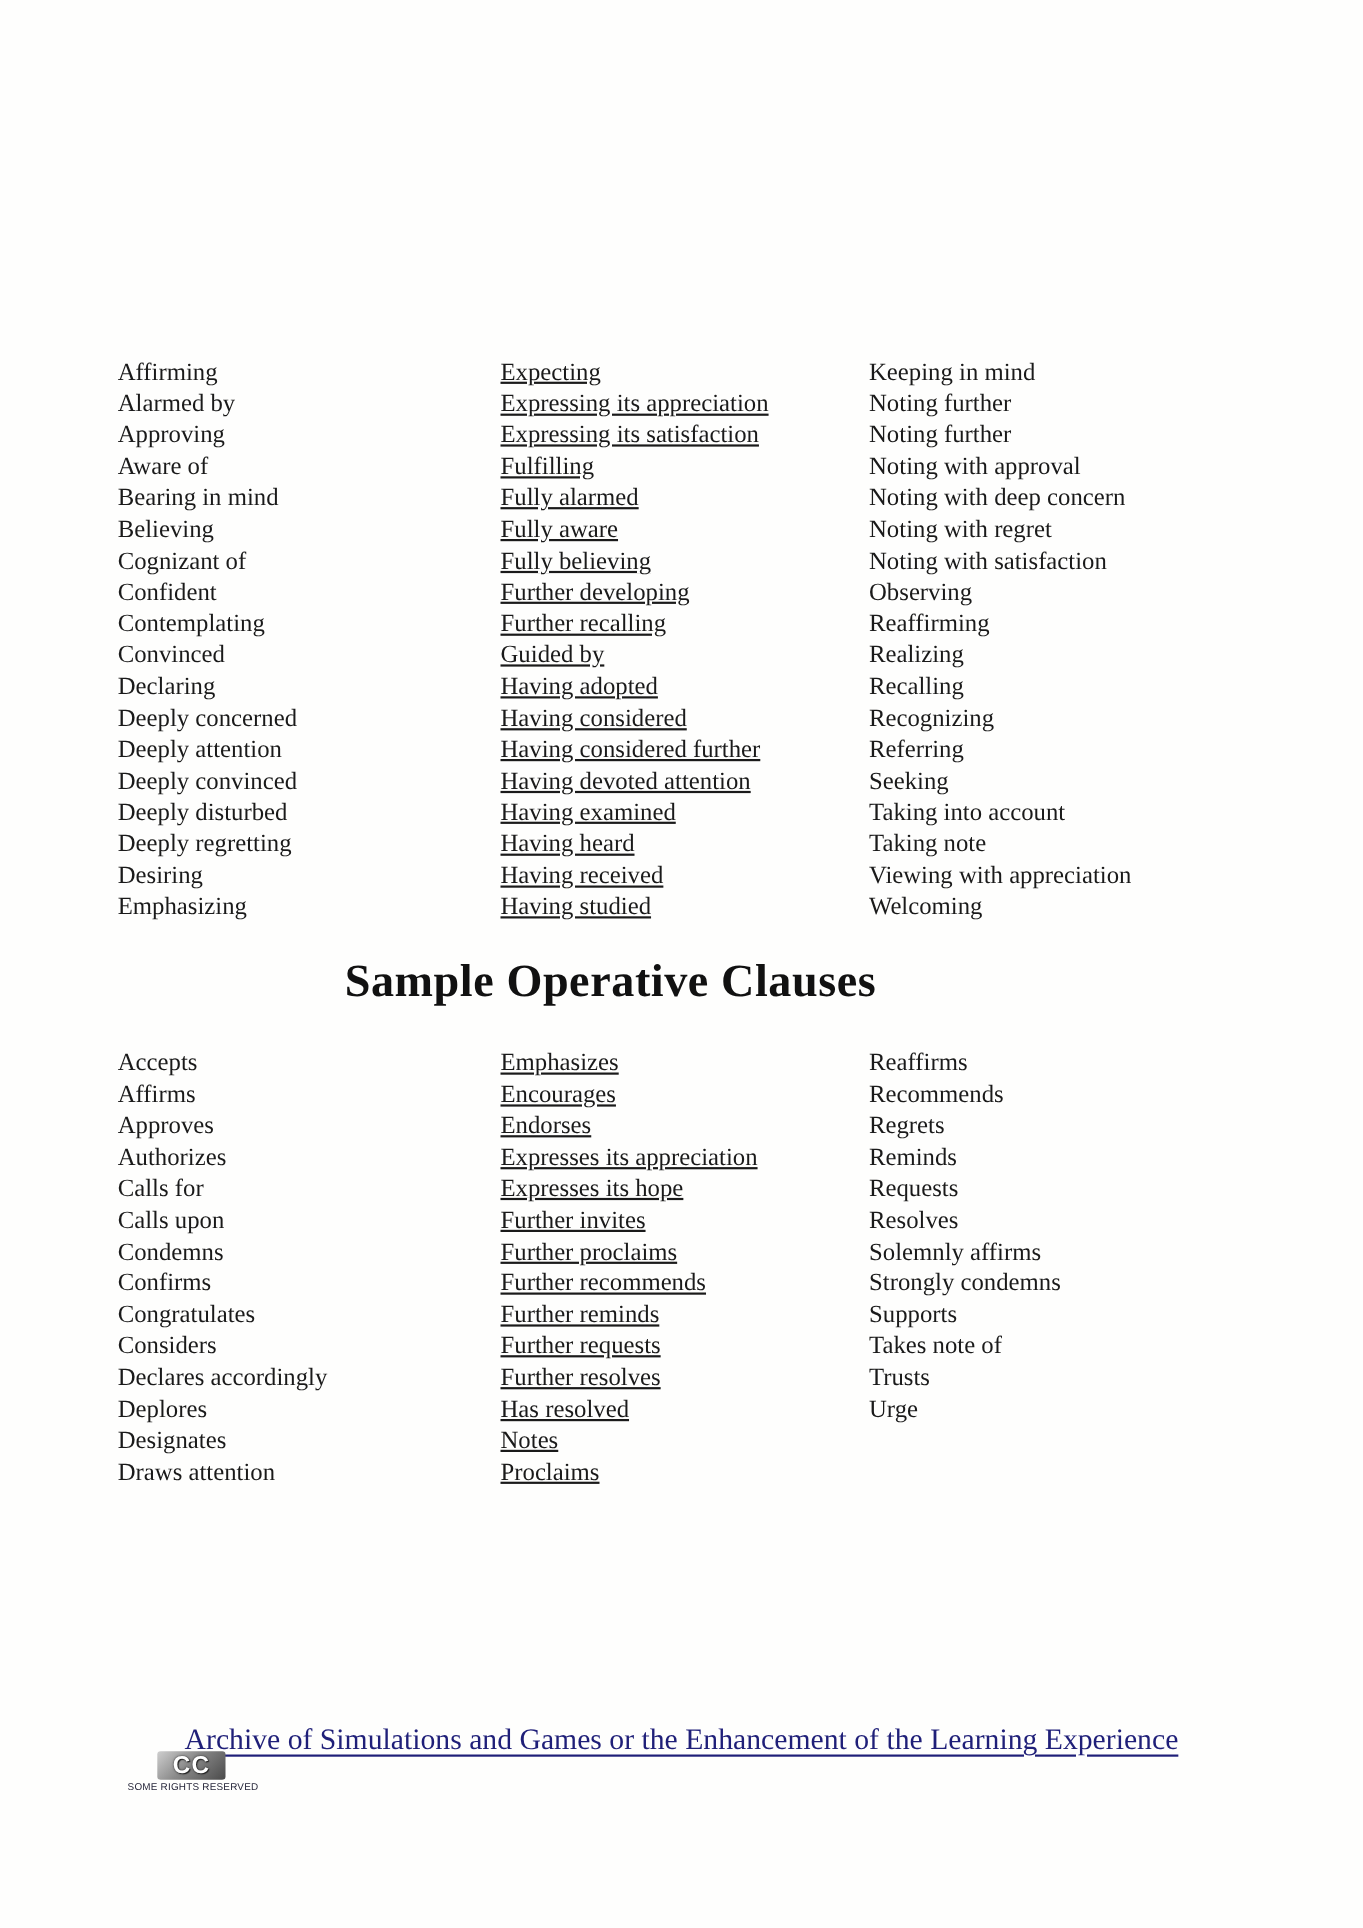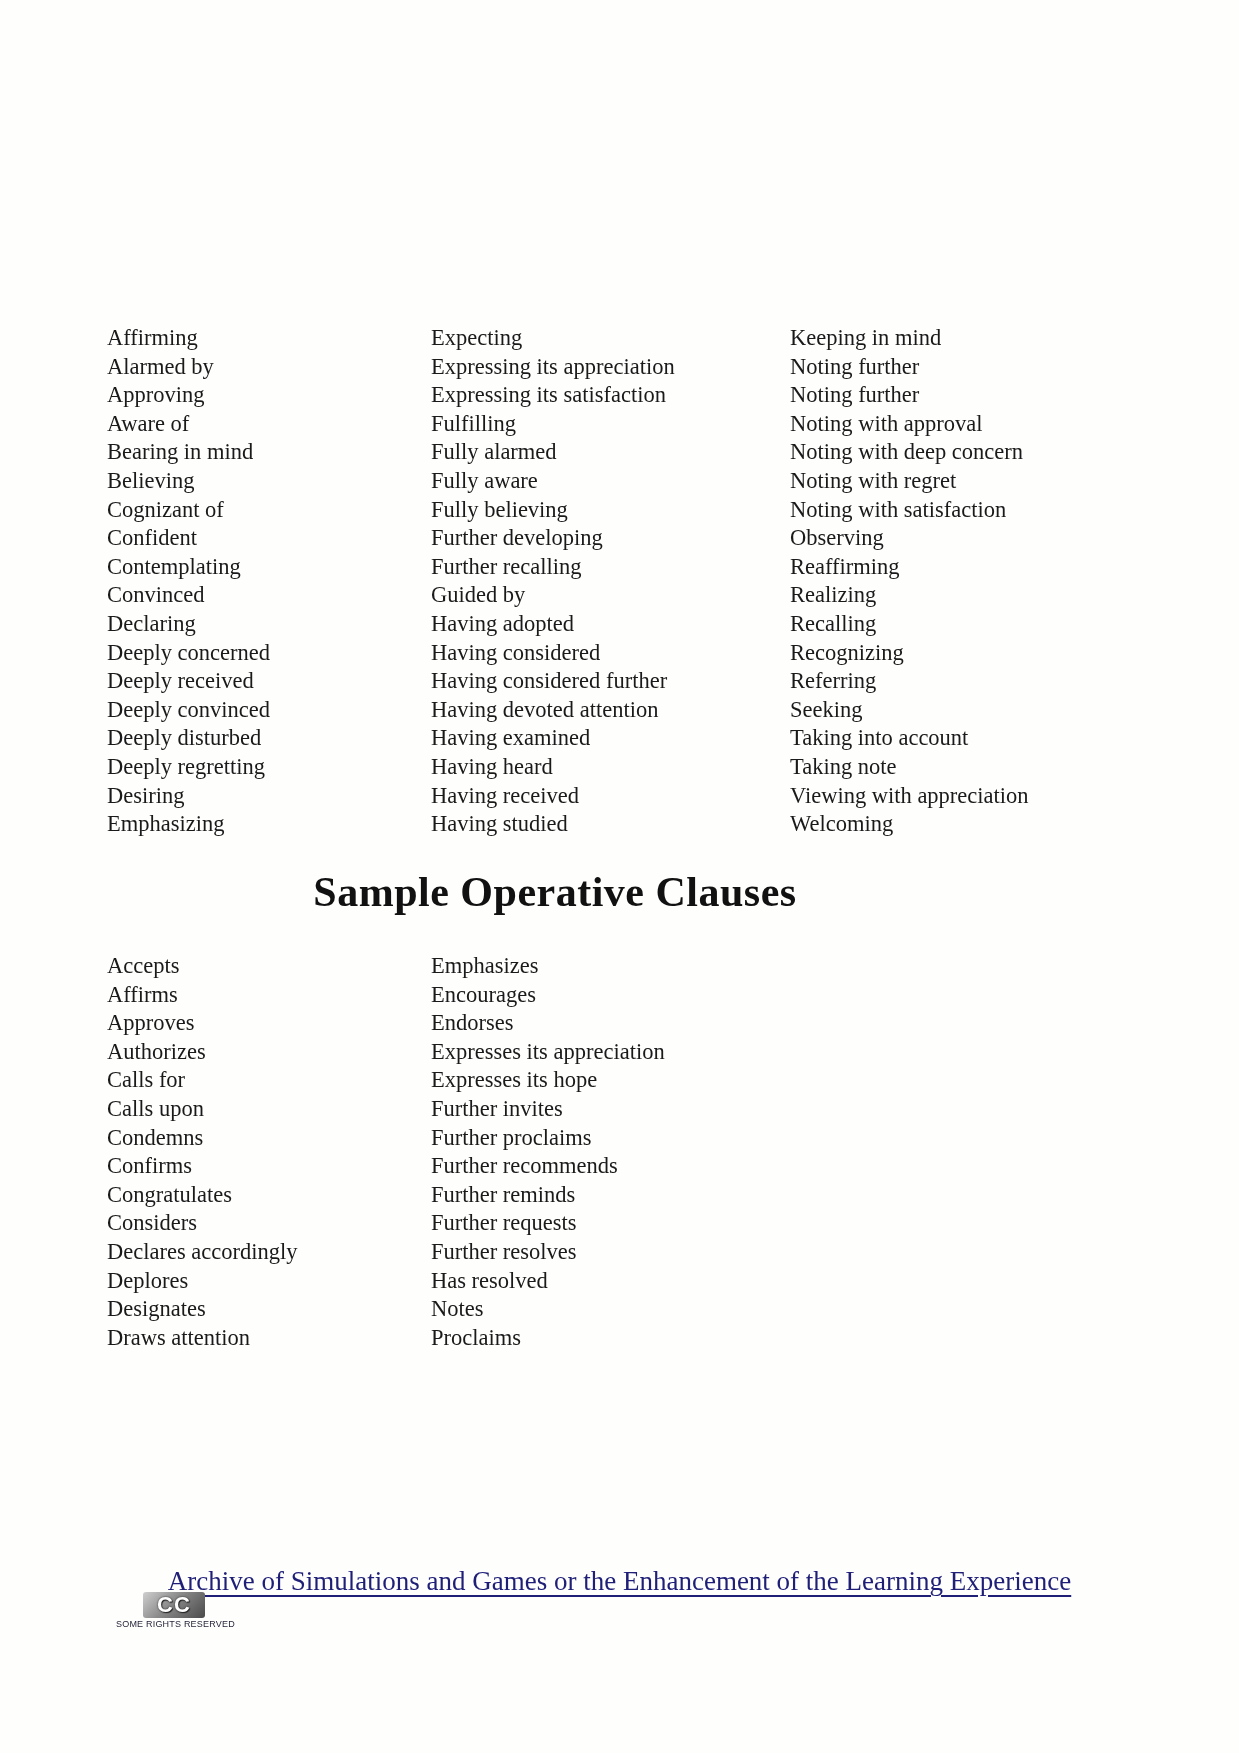--- a/index.html
+++ b/index.html
@@ -52,21 +52,21 @@
     list-style: none;
     font-size: 22.5px;
   }
   ul.clause-col li {
     line-height: 28.6px;
     white-space: nowrap;
   }
   .s1 { top: 324px; }
   .s2 { top: 952px; }
   .col1 { left: 107px; }
-  .col2 { left: 431px; }
+  .col2 { left: 455px; text-decoration: underline; }
   .col3 { left: 790px; }
 
   
   .footer-archive {
     position: absolute;
     top: 1566px;
     left: 0;
     width: 1239px;
     text-align: center;
     font-size: 27px;
@@ -131,21 +131,21 @@
       <li>Approving</li>
       <li>Aware of</li>
       <li>Bearing in mind</li>
       <li>Believing</li>
       <li>Cognizant of</li>
       <li>Confident</li>
       <li>Contemplating</li>
       <li>Convinced</li>
       <li>Declaring</li>
       <li>Deeply concerned</li>
-      <li>Deeply received</li>
+      <li>Deeply attention</li>
       <li>Deeply convinced</li>
       <li>Deeply disturbed</li>
       <li>Deeply regretting</li>
       <li>Desiring</li>
       <li>Emphasizing</li>
     </ul>
   <ul class="clause-col s1 col2">
       <li>Expecting</li>
       <li>Expressing its appreciation</li>
       <li>Expressing its satisfaction</li>
@@ -213,20 +213,34 @@
       <li>Further invites</li>
       <li>Further proclaims</li>
       <li>Further recommends</li>
       <li>Further reminds</li>
       <li>Further requests</li>
       <li>Further resolves</li>
       <li>Has resolved</li>
       <li>Notes</li>
       <li>Proclaims</li>
     </ul>
+  <ul class="clause-col s2 col3">
+      <li>Reaffirms</li>
+      <li>Recommends</li>
+      <li>Regrets</li>
+      <li>Reminds</li>
+      <li>Requests</li>
+      <li>Resolves</li>
+      <li>Solemnly affirms</li>
+      <li>Strongly condemns</li>
+      <li>Supports</li>
+      <li>Takes note of</li>
+      <li>Trusts</li>
+      <li>Urge</li>
+    </ul>
 
   <div class="footer-archive">Archive of Simulations and Games or the Enhancement of the Learning Experience</div>
 
   <div class="cc-badge">
     <div class="cc-box">CC</div>
     <div class="cc-sub">SOME RIGHTS RESERVED</div>
   </div>
 
 
 </div>

